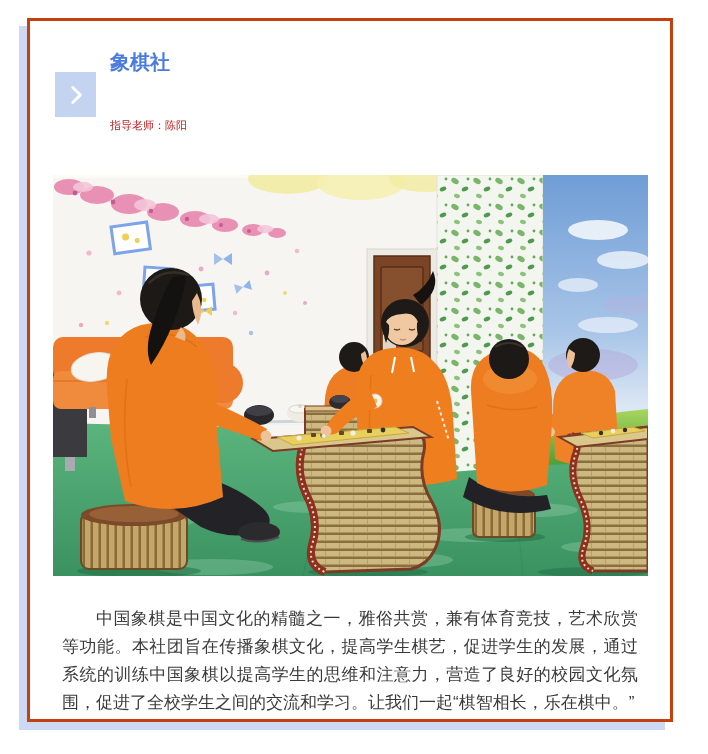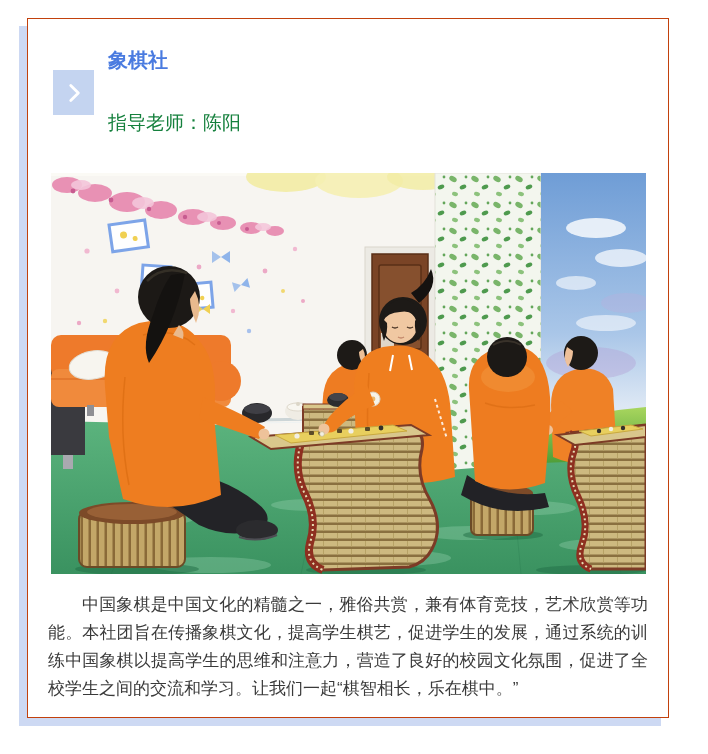--- a/index.html
+++ b/index.html
@@ -1,28 +1,28 @@
 <!DOCTYPE html>
 <html><head>
 <meta charset="utf-8">
 <style>
   html,body{margin:0;padding:0;background:#ffffff;}
   .page{position:relative;width:708px;height:754px;background:#ffffff;overflow:hidden;
         font-family:"Liberation Sans","DejaVu Sans",sans-serif;}
   .card{position:absolute;left:27px;top:18px;width:640px;height:698px;background:#ffffff;
-        border:1px solid #c2410c;box-shadow:-8px 8px 0 #cdd9f3;}
+        border:3px solid #c2410c;box-shadow:-8px 8px 0 #cdd9f3;}
   .chev{position:absolute;left:25px;top:51px;width:41px;height:45px;background:#c4d4f0;
         display:flex;align-items:center;justify-content:center;}
   .chev svg{width:26px;height:26px;display:block;}
   .htext{position:absolute;left:80px;top:28px;width:520px;}
   .title{font-size:20px;font-weight:700;color:#4a7be0;line-height:26px;margin-bottom:8px;}
-  .info{font-size:19px;color:#15803d;line-height:28px;margin-top:36px;}
+  .info{font-size:11px;color:#b91c1c;line-height:28px;margin-top:36px;}
   .photo{position:absolute;left:23px;top:154px;width:595px;height:401px;overflow:hidden;background:#eef0ee;}
   .photo svg{display:block;}
-  .desc{position:absolute;left:16px;right:16px;top:568px;margin:4px;font-size:17px;line-height:28px;
+  .desc{position:absolute;left:16px;right:16px;top:568px;margin:16px;font-size:17px;line-height:28px;
         color:#3a3a3a;text-align:justify;text-indent:2em;}
 </style>
 </head>
 <body>
 
 <div class="page">
   <div class="card">
 
     <div class="chev">
       <svg viewBox="0 0 24 24">

